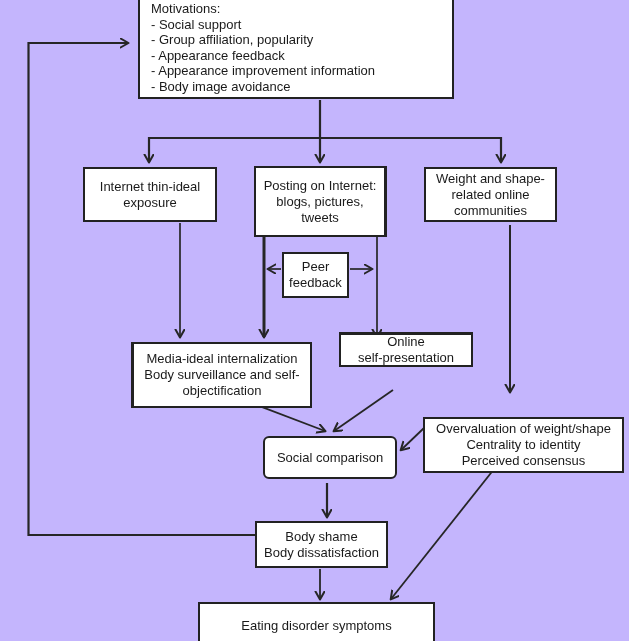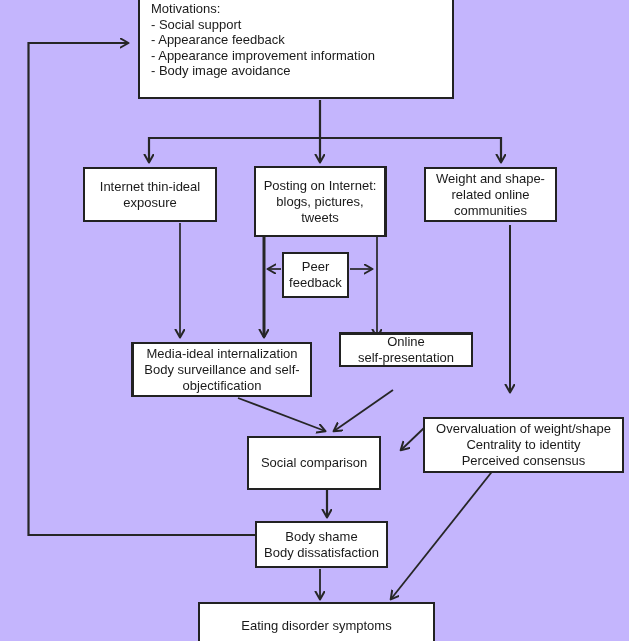--- a/index.html
+++ b/index.html
@@ -84,20 +84,21 @@
     <path d="M 424 428 L 401 450" fill="none" stroke="#262626" stroke-width="1.8" marker-end="url(#arr)"></path>
 
     <path d="M 327 483 L 327 517" fill="none" stroke="#262626" stroke-width="2.2" marker-end="url(#arr)"></path>
     <path d="M 320 569 L 320 599" fill="none" stroke="#262626" stroke-width="1.8" marker-end="url(#arr)"></path>
     <path d="M 506 454 L 391 599" fill="none" stroke="#262626" stroke-width="1.8" marker-end="url(#arr)"></path>
   </svg>
 
   <div class="box" id="box-motivations" style="left:138px; top:-8px; width:316px; height:107px;">
     <div>Motivations:</div>
     <div>- Social support</div>
+    <div>- Group affiliation, popularity</div>
     <div>- Appearance feedback</div>
     <div>- Appearance improvement information</div>
     <div>- Body image avoidance</div>
   </div>
 
   <div class="box" id="box-internet" style="left:83px; top:167px; width:134px; height:55px;">
     <span class="lbl">Internet thin-ideal
 exposure</span>
   </div>
 
@@ -111,38 +112,38 @@
     <span class="lbl">Weight and shape-
 related online
 communities</span>
   </div>
 
   <div class="box" id="box-peer" style="left:282px; top:252px; width:67px; height:46px;">
     <span class="lbl">Peer
 feedback</span>
   </div>
 
-  <div class="box" id="box-media" style="left:131px; top:342px; width:181px; height:55px;">
+  <div class="box" id="box-media" style="left:131px; top:342px; width:181px; height:66px;">
     <span class="lbl">Media-ideal internalization
 Body surveillance and self-
 objectification</span>
   </div>
 
   <div class="box" id="box-online" style="left:339px; top:332px; width:134px; height:35px;">
     <span class="lbl">Online
 self-presentation</span>
   </div>
 
   <div class="box" id="box-overvaluation" style="left:423px; top:397px; width:201px; height:56px;margin-top:20px;">
     <span class="lbl">Overvaluation of weight/shape
 Centrality to identity
 Perceived consensus</span>
   </div>
 
-  <div class="box" id="box-social" style="left:247px; top:436px; width:134px; height:54px;">
+  <div class="box" id="box-social" style="left:263px; top:436px; width:134px; height:43px;border-radius:6px;">
     <span class="lbl">Social comparison</span>
   </div>
 
   <div class="box" id="box-body-shame" style="left:255px; top:521px; width:133px; height:47px;text-align:center;">
     <span class="lbl">Body shame
 Body dissatisfaction</span>
   </div>
 
   <div class="box" id="box-eating" style="left:198px; top:602px; width:237px; height:48px;">
     <span class="lbl">Eating disorder symptoms</span>

